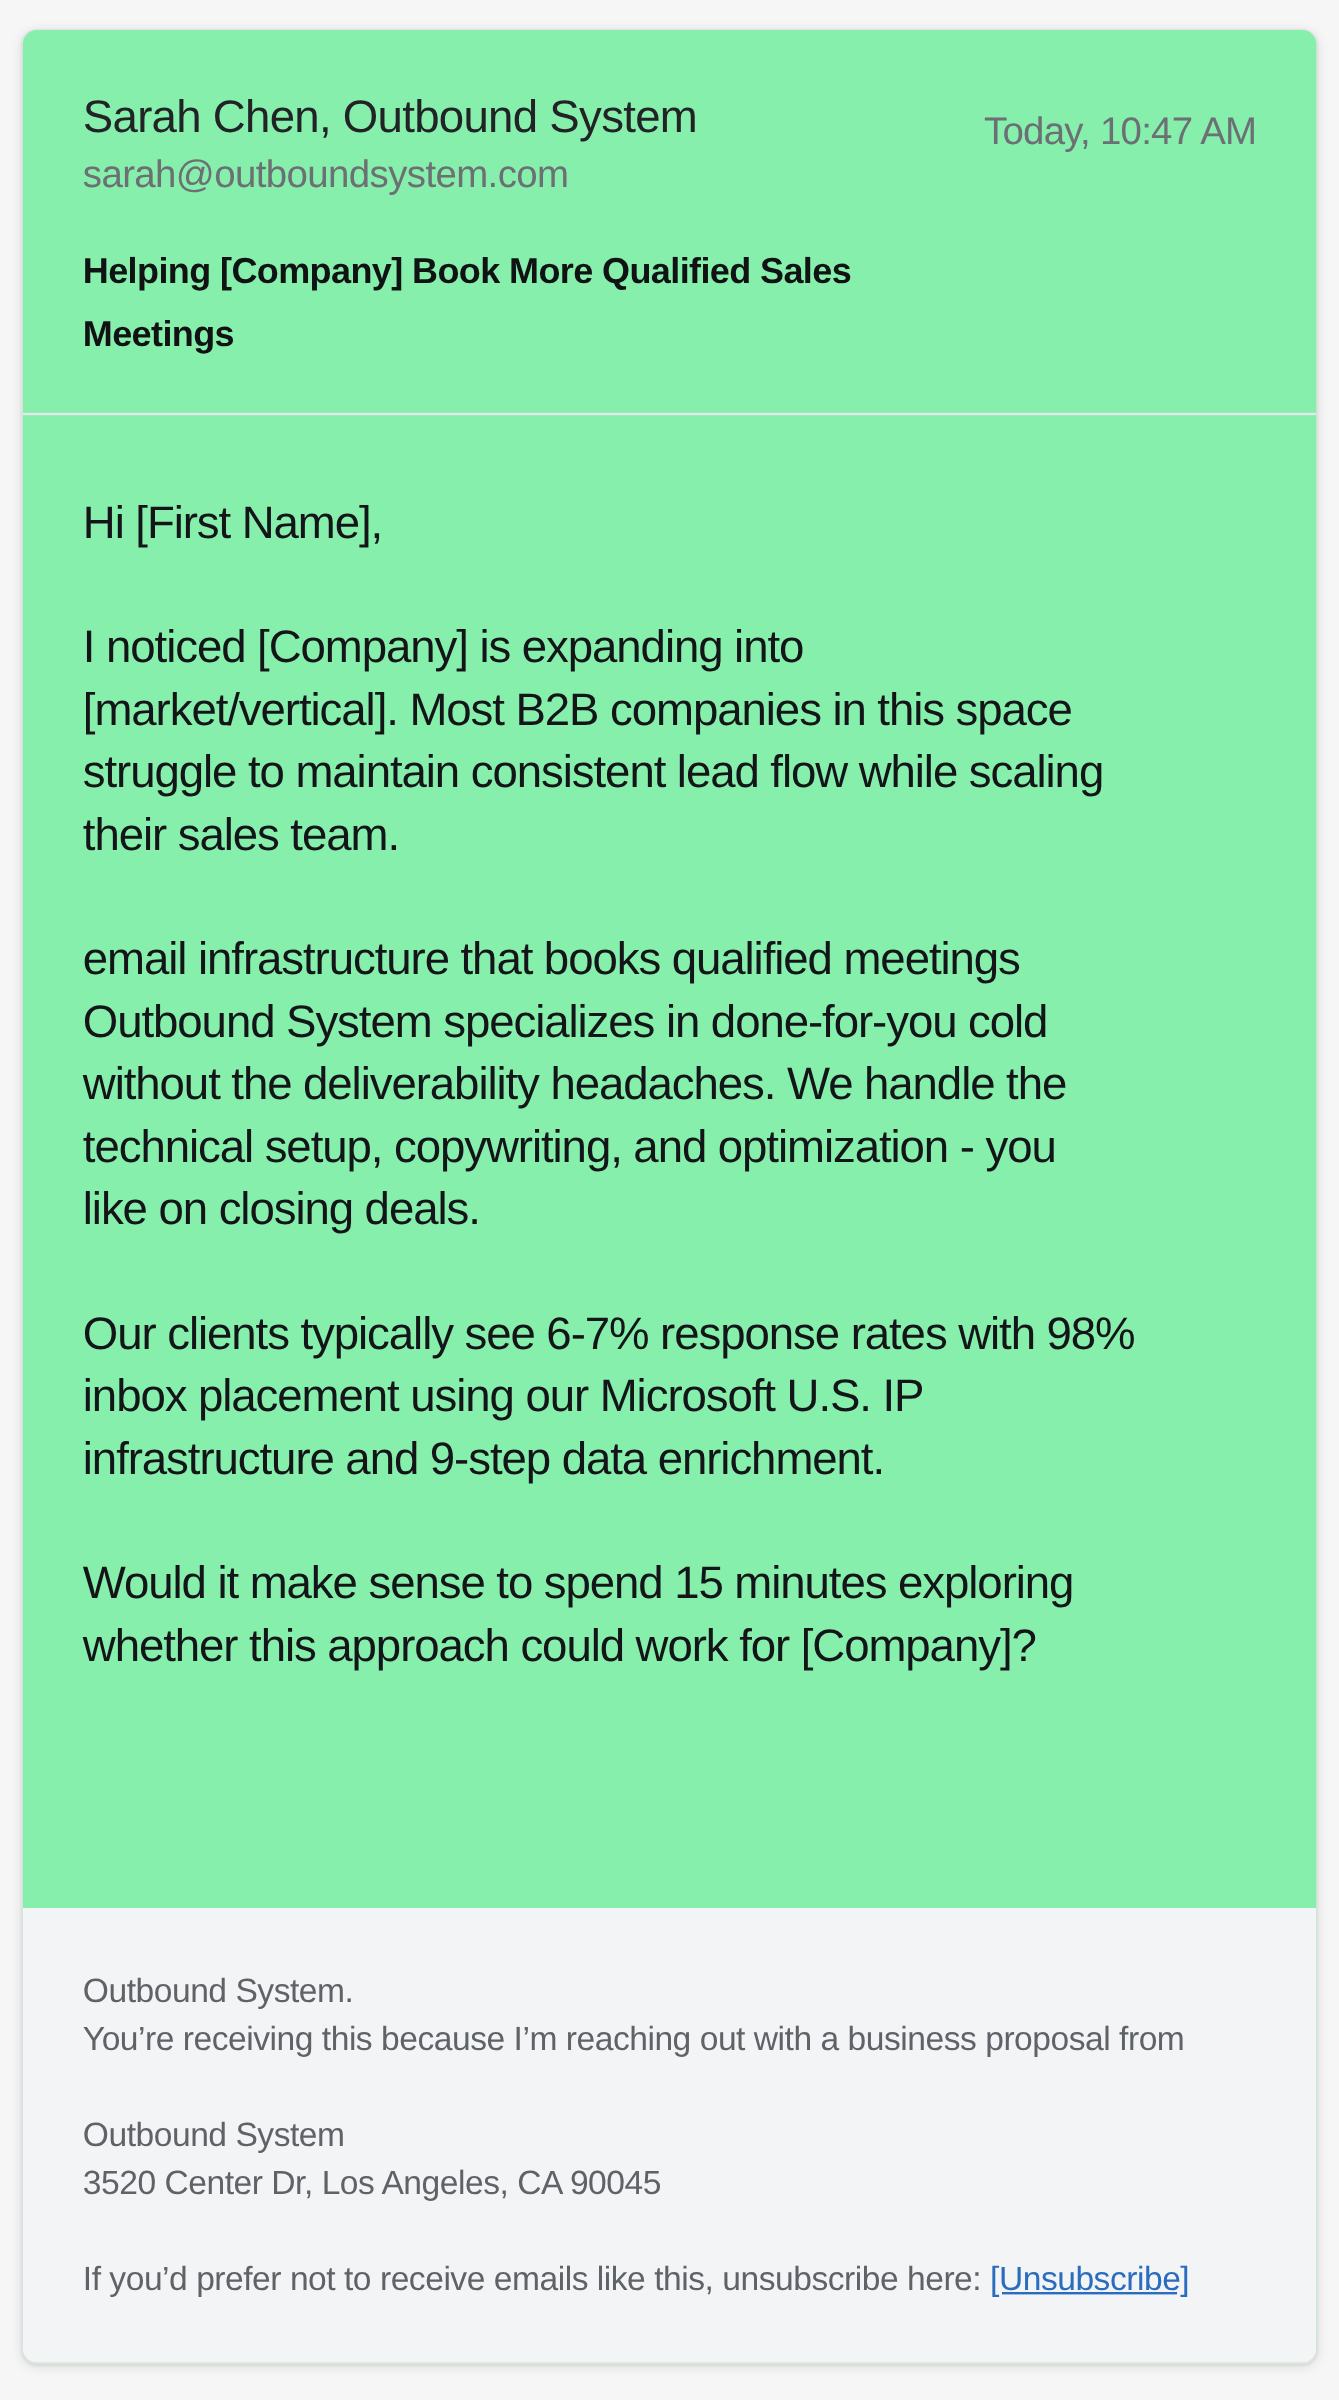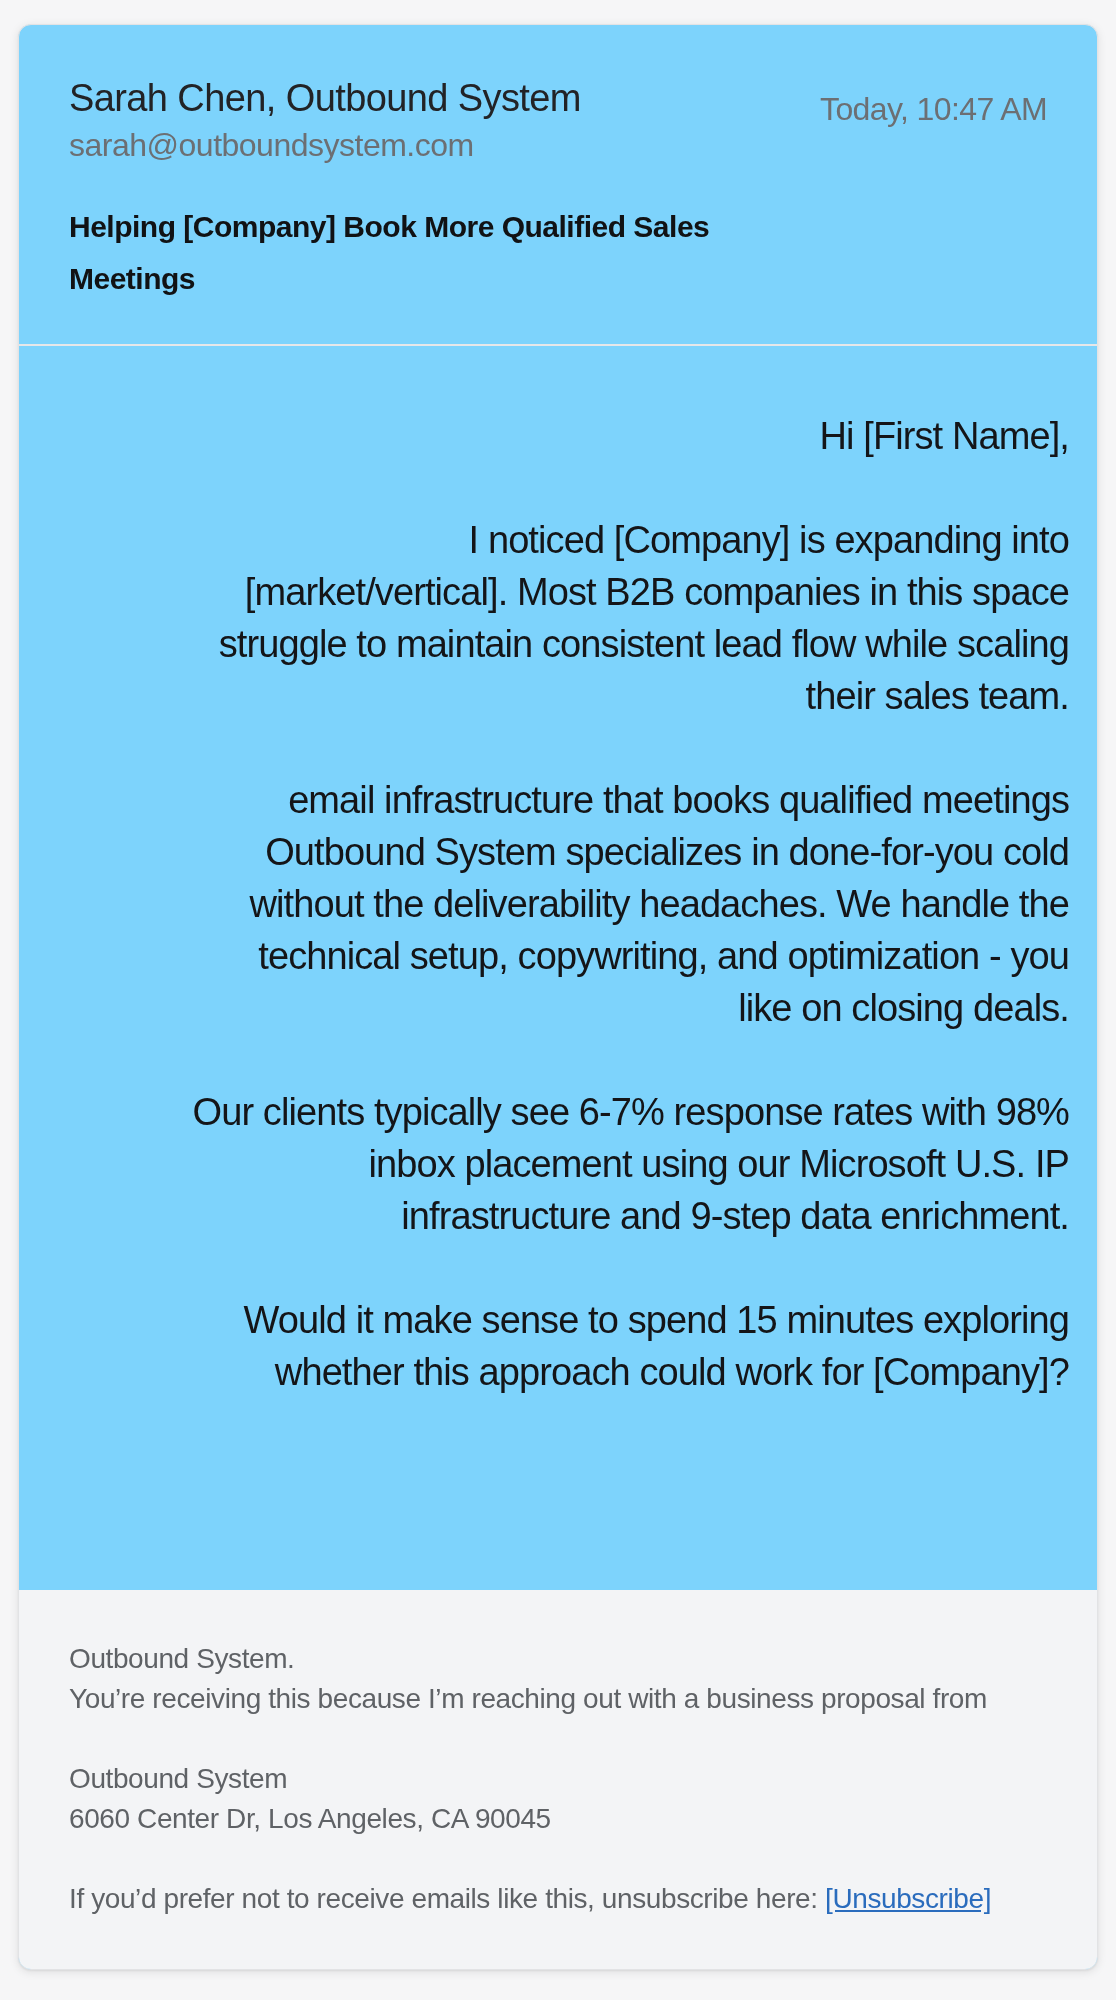--- a/index.html
+++ b/index.html
@@ -13,21 +13,21 @@
       position: relative;
       overflow: hidden;
       font-family: "Liberation Sans", sans-serif;
     }
     .card {
       position: absolute;
       left: 18px;
       top: 24px;
       width: 1080px;
       height: 1946px;
-      background: #7dd3fc;
+      background: #86efac;
       border-radius: 13px;
       border: 1px solid #e2e3e5;
       box-sizing: border-box;
       box-shadow: 0 2px 10px rgba(0,0,0,0.10), 0 1px 2px rgba(0,0,0,0.06);
       overflow: hidden;
     }
     .header {
       position: absolute;
       left: 0; top: 0;
       width: 100%;
@@ -78,21 +78,21 @@
     .body {
       position: absolute;
       left: 50px;
       top: 385px;
       width: 1000px;
       font-size: 38px;
       line-height: 52px;
       color: #141518;
       letter-spacing: -0.9px;
     }
-    .para { margin: 0 0 52px 0; text-align: right; }
+    .para { margin: 0 0 52px 0; }
     .para .line { display: block; white-space: nowrap; }
 
     .footer {
       position: absolute;
       left: 0;
       top: 1565px;
       width: 100%;
       bottom: 0;
       background: #f3f4f6;
     }
@@ -157,20 +157,20 @@
   </div>
 
   <div class="footer">
     <div class="footer-text">
       <p class="fpara">
         <span class="line">Outbound System.</span>
         <span class="line">You’re receiving this because I’m reaching out with a business proposal from</span>
       </p>
       <p class="fpara">
         <span class="line">Outbound System</span>
-        <span class="line">6060 Center Dr, Los Angeles, CA 90045</span>
+        <span class="line">3520 Center Dr, Los Angeles, CA 90045</span>
       </p>
       <p class="fpara">
         <span class="line"><span>If you’d prefer not to receive emails like this, unsubscribe here: </span><a class="unsubscribe-link">[Unsubscribe]</a></span>
       </p>
     </div>
   </div>
 </div>
 
 </body></html>

